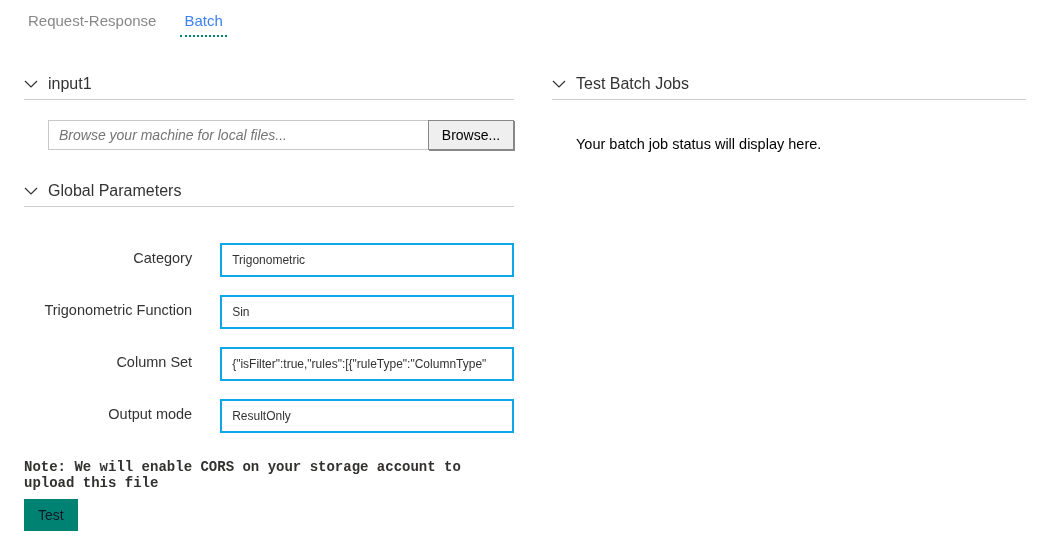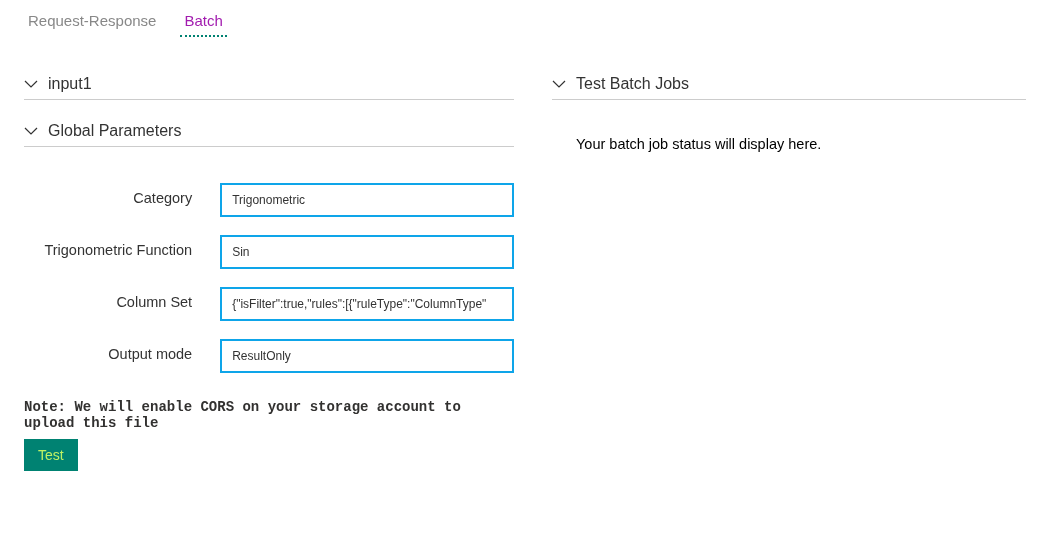--- a/index.html
+++ b/index.html
@@ -23,21 +23,21 @@
     margin-bottom: 36px;
   }
   .tab {
     font-size: 15px;
     color: #888;
     padding: 4px 4px 6px 4px;
     cursor: pointer;
     text-align: right;
   }
   .tab.active {
-    color: #a21caf;
+    color: #3b82f6;
     border-bottom: 2px dotted #008272;
   }
   .columns {
     display: flex;
     gap: 38px;
   }
   .col-left { width: 490px; margin-left: 16px; }
   .col-right { flex: 1; margin-right: 20px; }
 
   .section-header {
@@ -109,21 +109,21 @@
 
   .note {
     font-weight: 600;
     font-size: 14px;
     margin: 26px 0 8px 0;
     font-family: Liberation Mono, monospace;
   }
 
   .test-btn {
     background: #008272;
-    color: #bef264;
+    color: #0f172a;
     border: none;
     padding: 8px 14px;
     font-size: 14px;
     cursor: pointer;
   }
 
   .status-text {
     padding: 16px 0 0 24px;
     font-size: 14.5px;
     color: #000000;
@@ -143,20 +143,24 @@
 
       <div class="section-header">
         <span class="caret">
           <svg width="14" height="14" viewBox="0 0 14 14">
               <path d="M1 4 L7 10 L13 4" fill="none" stroke="#333" stroke-width="1.2"></path>
             </svg>
         </span>
         <span class="section-title">input1</span>
       </div>
 
+      <div class="file-row">
+        <input class="file-input" type="text" placeholder="Browse your machine for local files..." style="">
+        <button class="browse-btn">Browse...</button>
+      </div>
 
       <div class="section-header">
         <span class="caret">
           <svg width="14" height="14" viewBox="0 0 14 14">
               <path d="M1 4 L7 10 L13 4" fill="none" stroke="#333" stroke-width="1.2"></path>
             </svg>
         </span>
         <span class="section-title">Global Parameters</span>
       </div>
 

